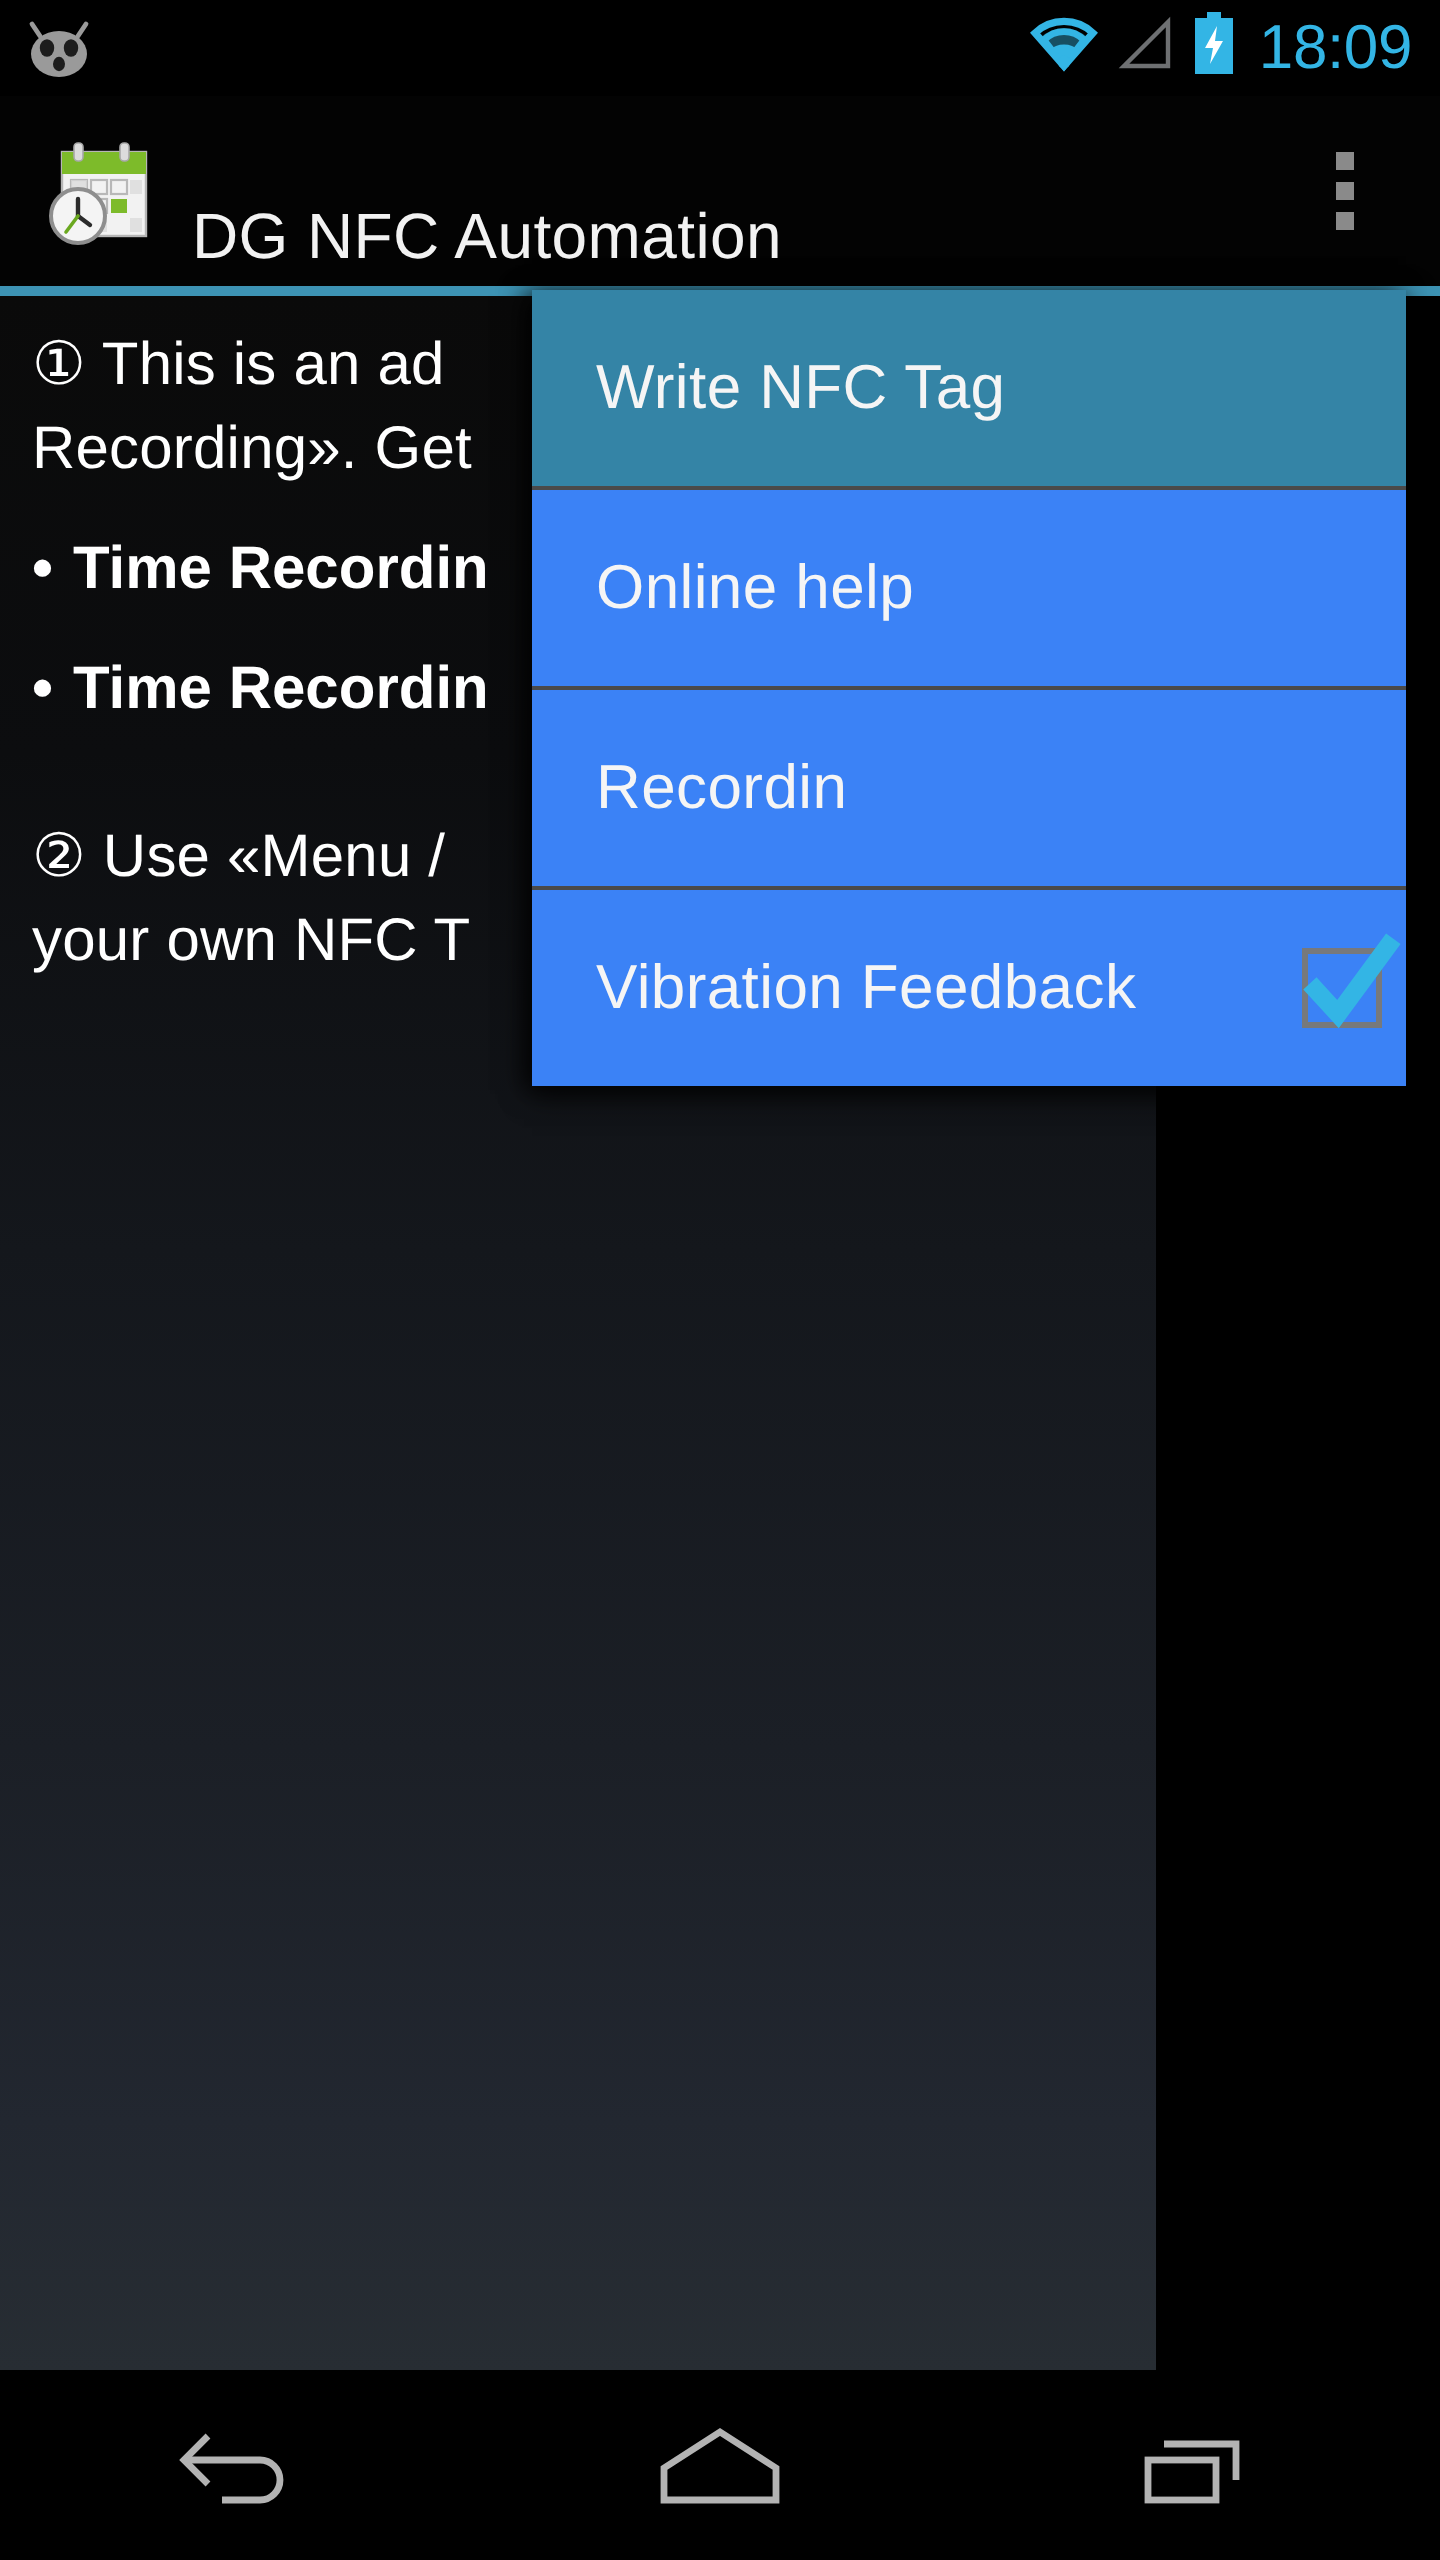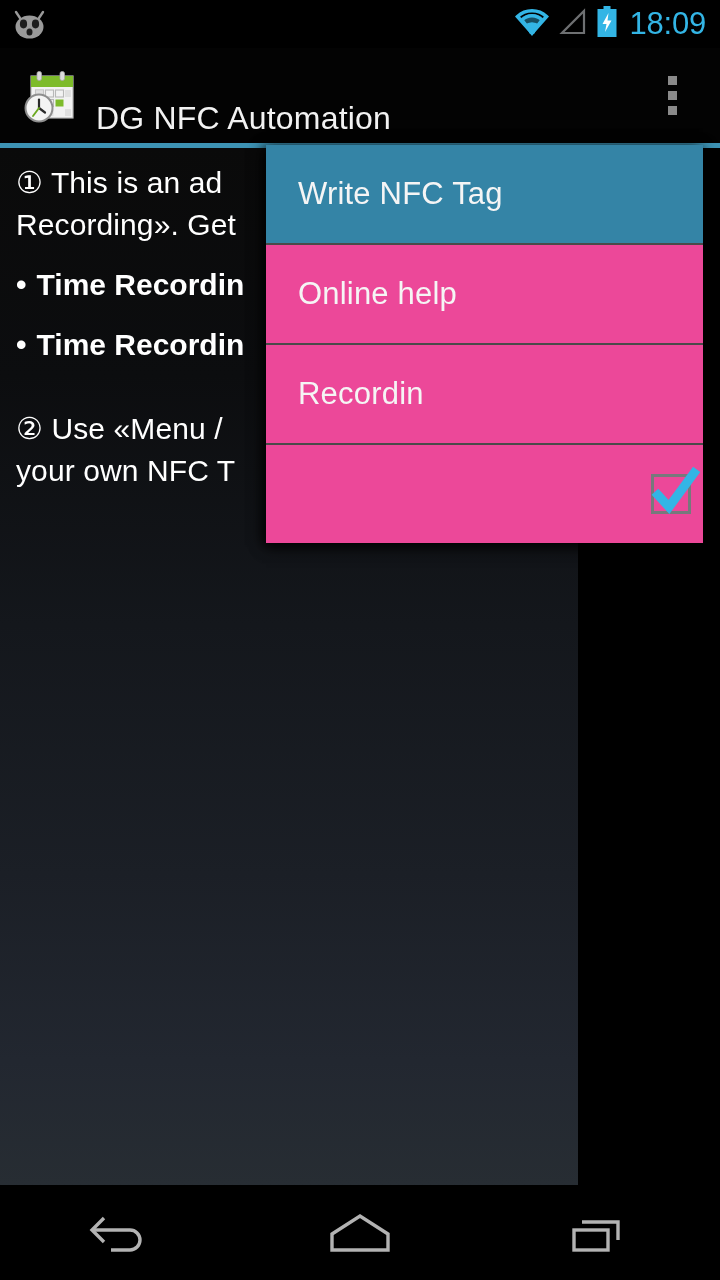--- a/index.html
+++ b/index.html
@@ -156,22 +156,21 @@
     padding: 0 8px 0 32px;
     color: #f5f5f5;
     font-size: 31px;
     letter-spacing: 0.2px;
     white-space: nowrap;
   }
   .menu-item.highlighted {
     background: #3484a6;
   }
   .menu-item.normal {
-    background: #ec4899;
-    justify-content: flex-end;
+    background: #3b82f6;
   }
   .menu-divider {
     height: 2px;
     background: #4a4a4a;
     margin: 0;
   }
   .menu-label { flex: 1; }
   .checkbox {
     position: relative;
     width: 40px; height: 40px;
@@ -330,20 +329,21 @@
 
     <div class="menu-divider"></div>
 
     <div class="menu-item normal">
       <span class="menu-label">Recordin</span>
     </div>
 
     <div class="menu-divider"></div>
 
     <div class="menu-item normal">
+      <span class="menu-label">Vibration Feedback</span>
       <span class="checkbox">
         <svg viewBox="0 0 62 62">
           <path d="M14 32 L25 44 L50 10" fill="none" stroke="#33b5e5" stroke-width="9" stroke-linecap="square" stroke-linejoin="miter"></path>
         </svg>
       </span>
     </div>
   </div>
 
   <div id="nav-bar">
 

